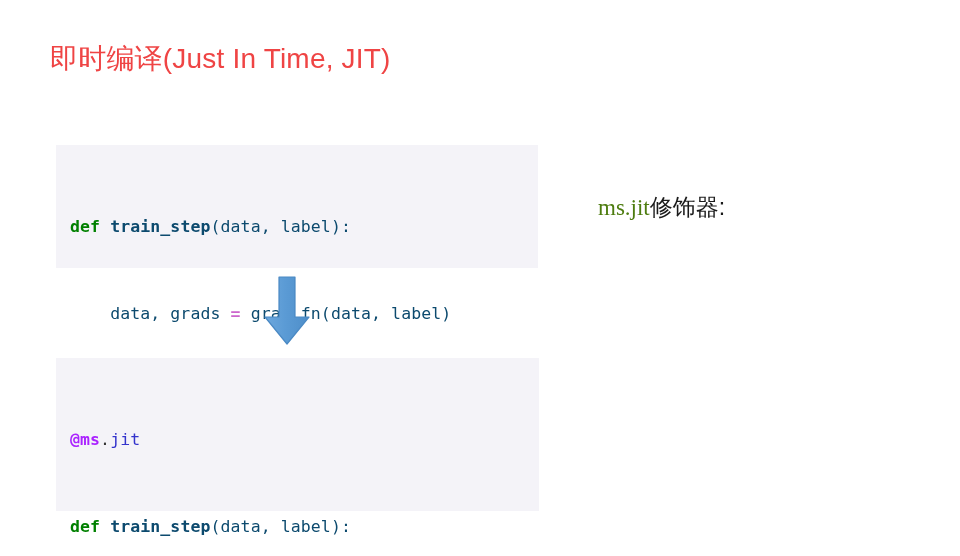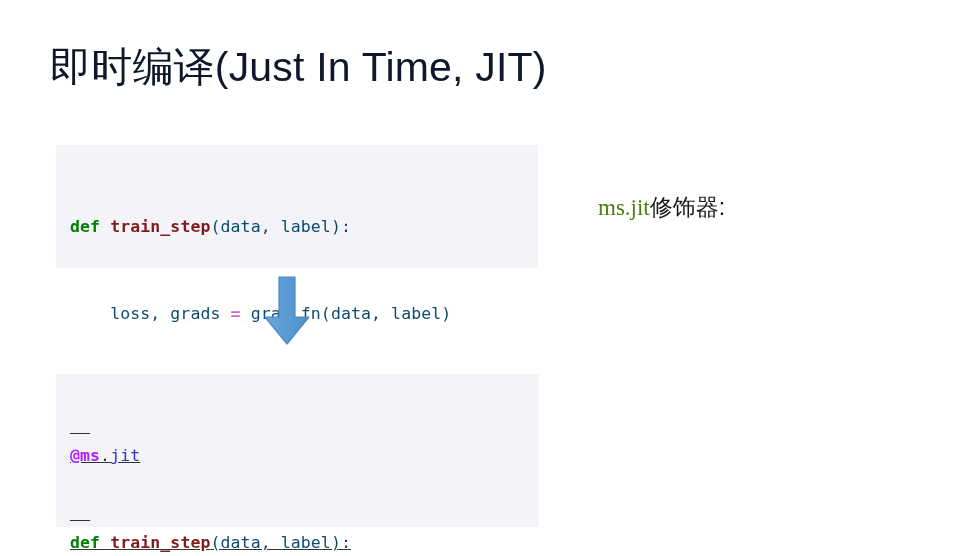--- a/index.html
+++ b/index.html
@@ -14,25 +14,25 @@
     overflow: hidden;
     font-family: "Liberation Sans", "DejaVu Sans", sans-serif;
     color: #1a1a1a;
   }
 
   
   #slide-title {
     position: absolute;
     left: 50px;
     top: 42px;
-    font-size: 41px;
+    font-size: 28px;
     line-height: 1.22;
     font-weight: 400;
     letter-spacing: 0.2px;
-    color: #0f172a;
+    color: #ef4444;
     white-space: nowrap;
   }
 
   
   .code-block {
     position: absolute;
     background: #f4f3f8;
     font-family: "DejaVu Sans Mono", "Liberation Mono", monospace;
     font-size: 16.5px;
     line-height: 29px;
@@ -43,29 +43,28 @@
   }
   #code-block-before {
     left: 56px;
     top: 145px;
     width: 482px;
     height: 123px;
     padding: 9px 0 0 14px;
   }
   #code-block-after {
     left: 56px;
-    top: 374px;
+    top: 358px;
     width: 483px;
     height: 153px;
     padding: 9px 0 0 14px;
-    text-decoration: underline;
   }
   .code-line { display: block; height: 29px; }
   .tok-kw      { color: #008000; font-weight: 700; }
-  .tok-fn      { color: #7f1d1d; font-weight: 700; text-align: center; }
+  .tok-fn      { color: #0c4a6e; font-weight: 700; text-align: center; }
   .tok-plain   { color: #0c4a6e; }
   .tok-op      { color: #cc66cc; font-weight: 700; }
   .tok-dec     { color: #aa22ff; font-weight: 700; }
   .tok-dot     { color: #333333; }
   .tok-decattr { color: #3333cc; }
 
   
   #flow-arrow {
     position: absolute;
     left: 262px;
@@ -108,21 +107,21 @@
   }
   .note-text { display: block; }
 </style>
 </head>
 <body>
 
 <div id="slide-title">即时编译(Just In Time, JIT)</div>
 
 <div id="code-block-before" class="code-block">
   <code class="code-line"><span class="tok-kw">def</span><span class="tok-plain"> </span><span class="tok-fn">train_step</span><span class="tok-plain">(data, label):</span></code>
-  <code class="code-line"><span class="tok-plain">    loss, grads </span><span class="tok-op">=</span><span class="tok-plain"> grad_fn(data, label)</span></code>
+  <code class="code-line"><span class="tok-plain">    data, grads </span><span class="tok-op">=</span><span class="tok-plain"> grad_fn(data, label)</span></code>
   <code class="code-line"><span class="tok-plain">    optimizer(grads)</span></code>
   <code class="code-line"><span class="tok-plain">    </span><span class="tok-kw">return</span><span class="tok-plain"> loss</span></code>
 </div>
 
 <svg id="flow-arrow" viewBox="0 0 50 70">
   <defs>
     <linearGradient id="arrGrad" x1="0" y1="0" x2="1" y2="0">
       <stop offset="0%" stop-color="#6ea8dd"></stop>
       <stop offset="45%" stop-color="#5b9bd5"></stop>
       <stop offset="100%" stop-color="#4e8ec9"></stop>

